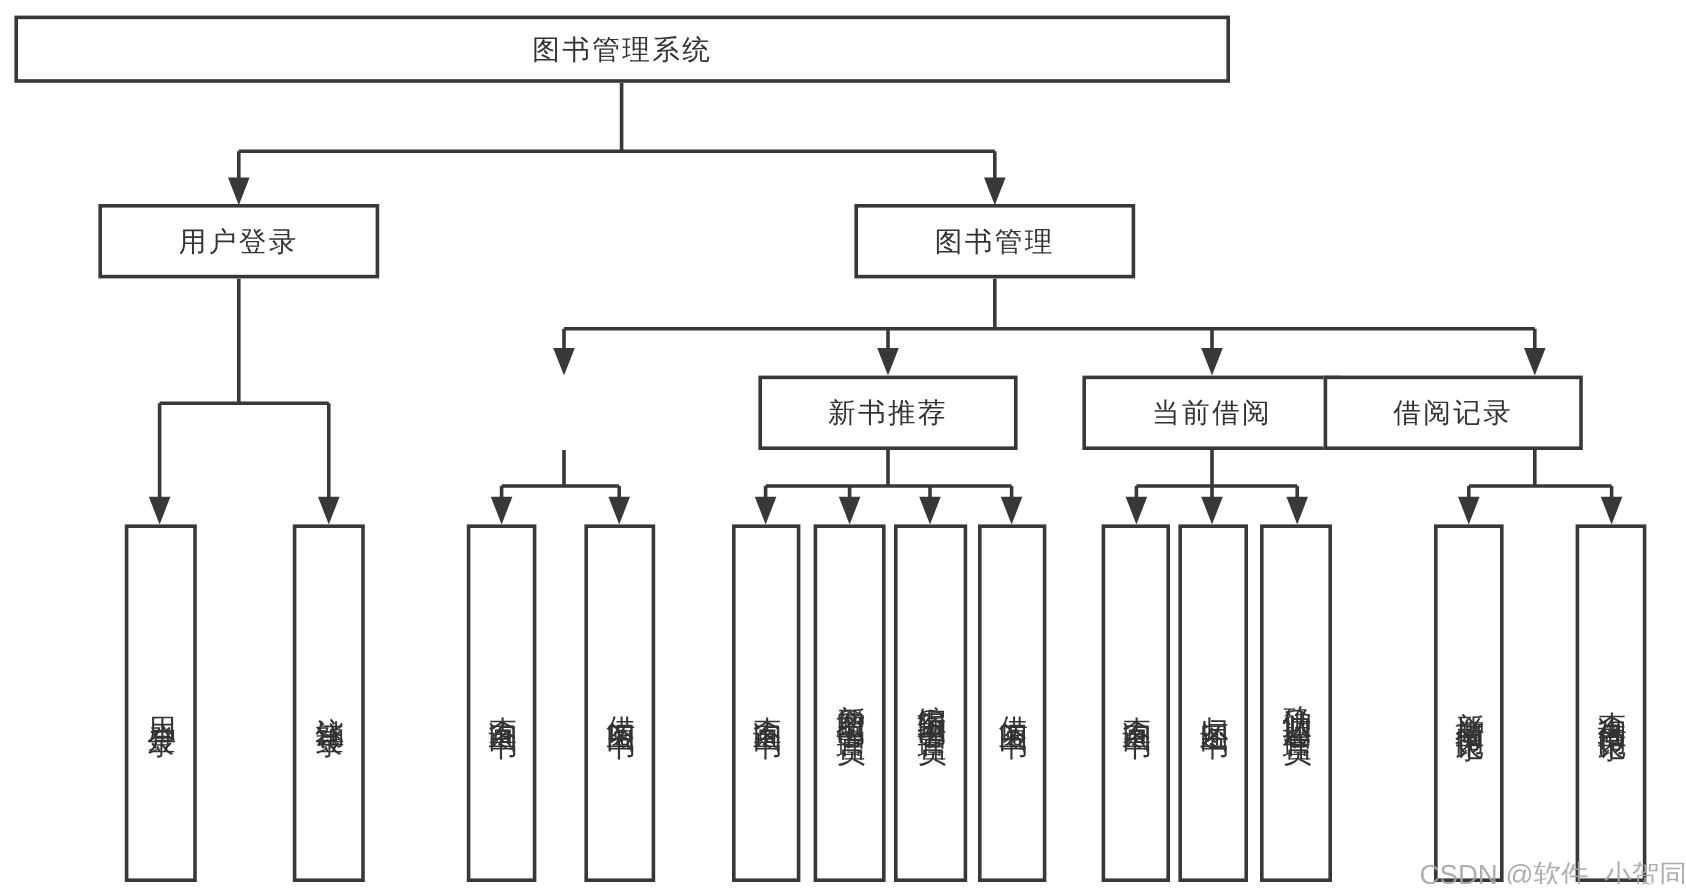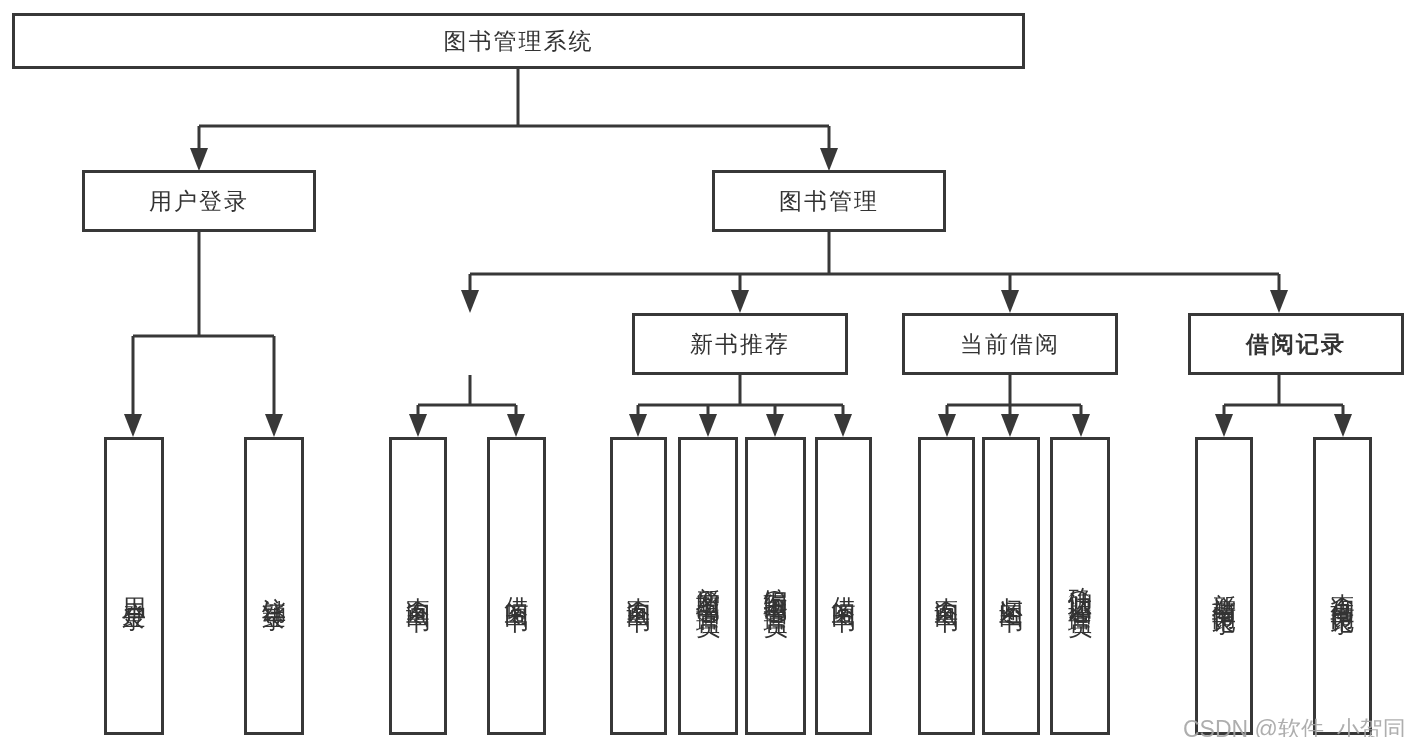--- a/index.html
+++ b/index.html
@@ -123,21 +123,21 @@
   <div class="node h" style="left:712px;top:170px;width:234px;height:62px;">
     <span>图书管理</span>
   </div>
 
   <div class="node h" style="left:632px;top:313px;width:216px;height:62px;">
     <span>新书推荐</span>
   </div>
   <div class="node h" style="left:902px;top:313px;width:216px;height:62px;">
     <span>当前借阅</span>
   </div>
-  <div class="node h" style="left:1188px;top:313px;width:216px;height:62px;font-weight:bold;">
+  <div class="node h" style="left:1103px;top:313px;width:216px;height:62px;">
     <span>借阅记录</span>
   </div>
 
   <div class="node v" style="left:104px;top:437px;width:60px;height:298px;">
     <span class="vtext">用户登录</span>
   </div>
   <div class="node v" style="left:244px;top:437px;width:60px;height:298px;">
     <span class="vtext">注销登录</span>
   </div>
 

